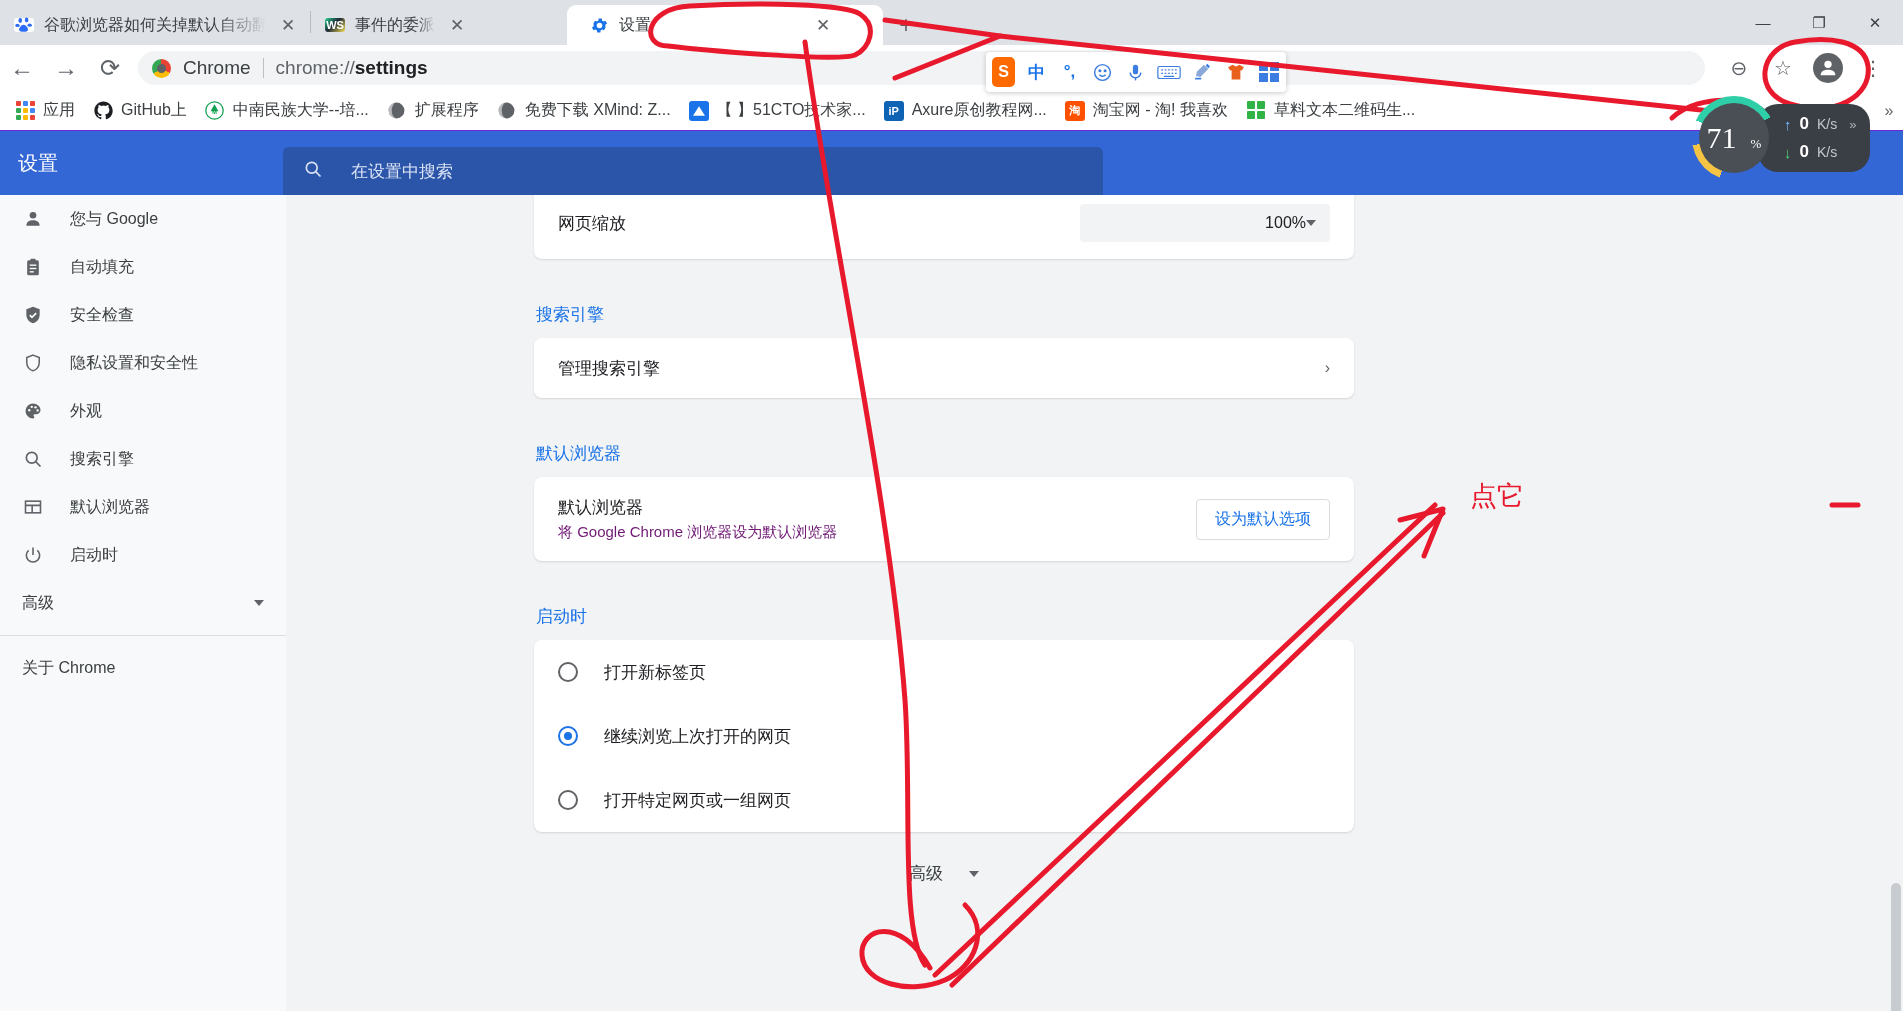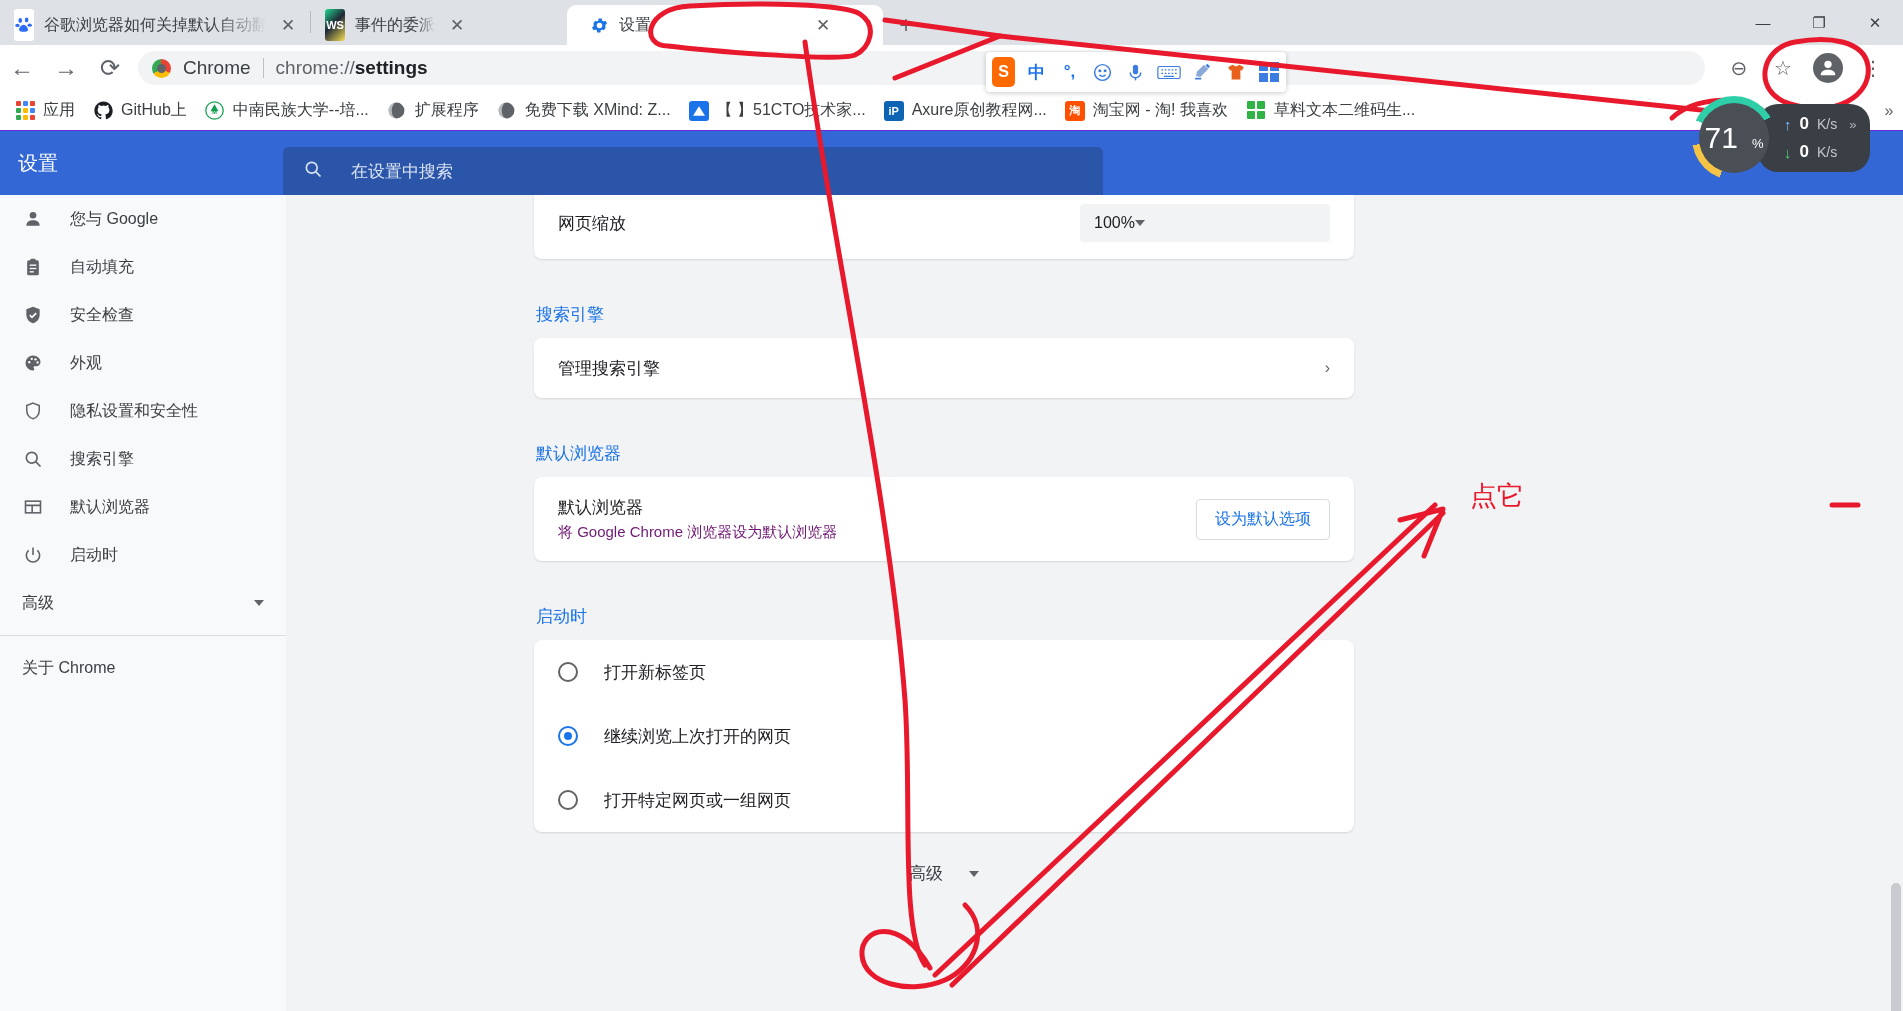--- a/index.html
+++ b/index.html
@@ -25,21 +25,21 @@
     border-radius: 9px 9px 0 0;
     font-size: 16px;
     color: #3c4043;
     gap: 10px;
     white-space: nowrap;
     overflow: hidden;
   }
   .tab.inactive { background: transparent; }
   .tab.active { background: #ffffff; }
   .tab-favicon {
-    width: 20px; height: 32px; flex: none;
+    width: 20px; height: 14px; flex: none;
     display: flex; align-items: center; justify-content: center;
     border-radius: 3px;
     font-size: 11px; font-weight: bold; color: #fff;
   }
   .fav-baidu { background: #ffffff; }
   .fav-ws { background: linear-gradient(135deg,#22d88f 0%,#1f2937 45%,#f5e050 100%); }
   .tab-title {
     font-size: 16px; color: #3c4043;
     max-width: 230px; overflow: hidden; text-overflow: clip;
     -webkit-mask-image: linear-gradient(to right, #000 78%, transparent 100%);
@@ -137,21 +137,21 @@
   .card { background:#fff; border-radius:8px; box-shadow:0 1px 2px rgba(60,64,67,.16); margin-bottom: 44px; }
   .card.top-cut { border-radius:0 0 8px 8px; margin-top: -8px; }
   .row { display:flex; align-items:center; justify-content:space-between; padding: 0 24px; min-height:62px; }
   .row + .row { border-top:1px solid #e8eaed; }
   .row-label { font-size:17px; color:#202124; }
   .row-sub { font-size:15px; color:#701a75; margin-top:4px;}
   .sec-title { font-size:17px; color:#1a73e8; margin: 0 0 12px 2px; }
   .link { color:#1a73e8; }
   .select {
     width: 250px; height:38px; background:#f1f3f4; border-radius:4px;
-    display:flex; align-items:center; justify-content:flex-start; padding: 0 14px;
+    display:flex; align-items:center; justify-content:flex-end; padding: 0 14px;
     font-size:16px; color:#202124;
   }
   .caret { border-left:5px solid transparent; border-right:5px solid transparent; border-top:6px solid #5f6368;}
   .chev { color:#5f6368; font-size:16px;}
   .btn-outline {
     border:1px solid #dadce0; border-radius:4px; padding: 9px 18px;
     color:#1a73e8; font-size:16px; background:#fff;
   }
   .radio-row { display:flex; align-items:center; gap:26px; padding: 0 24px; height:64px;}
   .radio { width:20px; height:20px; border-radius:50%; border:2px solid #5f6368; flex:none;}
@@ -179,21 +179,21 @@
   .ring {
     width:84px; height:84px; border-radius:50%;
     background:
       conic-gradient(from 200deg, #f6c444 0deg 60deg, rgba(0,0,0,0) 60deg 95deg, #2ecfa8 95deg 220deg, rgba(0,0,0,0) 220deg 360deg);
     display:flex; align-items:center; justify-content:center;
     position:relative; z-index:2;
   }
   .ring-inner {
     width:70px; height:70px; border-radius:50%; background:#4a4f56;
     display:flex; align-items:baseline; justify-content:center;
-    color:#fff; gap:14px;
+    color:#fff; gap:14px;font-family:Liberation Serif, serif;
   }
   .ring-num { font-size:30px; font-weight:300; line-height:70px;}
   .ring-pct { font-size:13px; }
   .speed-panel {
     margin-left:-18px; background:#3a3f45; border-radius:20px;
     padding: 6px 14px 6px 26px; color:#fff; position:relative; z-index:1;
   }
   .speed-line { display:flex; align-items:center; gap:8px; font-size:15px; height:28px;}
   .arrow-up { color:#7ab8ff; }
   .arrow-dn { color:#4fd07a; }
@@ -405,37 +405,37 @@
         <span class="ico">
             <svg width="20" height="20" viewBox="0 0 24 24" fill="#5f6368">
               <path d="M12 2l8 3.2v6.3c0 5-3.4 9.5-8 10.5-4.6-1-8-5.5-8-10.5V5.2z"></path>
               <path d="M8.2 12.2l2.6 2.6 5-5" stroke="#fff" stroke-width="2" fill="none"></path>
             </svg>
           </span>
         <span>安全检查</span>
       </div>
       <div class="side-item">
         <span class="ico">
+            <svg width="20" height="20" viewBox="0 0 24 24" fill="none" stroke="#5f6368" stroke-width="1.8">
+              <path d="M12 2.5l7.5 3v6c0 4.7-3.2 8.9-7.5 9.9C7.7 20.4 4.5 16.2 4.5 11.5v-6z"></path>
+            </svg>
+          </span>
+        <span>隐私设置和安全性</span>
+      </div>
+      <div class="side-item">
+        <span class="ico">
             <svg width="20" height="20" viewBox="0 0 24 24" fill="#5f6368">
               <path d="M12 3a9 9 0 1 0 0 18c1 0 1.6-.7 1.6-1.5 0-.4-.2-.8-.5-1.1-.2-.3-.4-.6-.4-1 0-.8.7-1.5 1.5-1.5H16a5 5 0 0 0 5-5c0-4.4-4-8-9-8z"></path>
               <circle cx="7.5" cy="11" r="1.4" fill="#fff"></circle>
               <circle cx="10.5" cy="7" r="1.4" fill="#fff"></circle>
               <circle cx="15" cy="7.6" r="1.4" fill="#fff"></circle>
               <circle cx="17.5" cy="11.4" r="1.4" fill="#fff"></circle>
             </svg>
           </span>
         <span>外观</span>
-      </div>
-      <div class="side-item">
-        <span class="ico">
-            <svg width="20" height="20" viewBox="0 0 24 24" fill="none" stroke="#5f6368" stroke-width="1.8">
-              <path d="M12 2.5l7.5 3v6c0 4.7-3.2 8.9-7.5 9.9C7.7 20.4 4.5 16.2 4.5 11.5v-6z"></path>
-            </svg>
-          </span>
-        <span>隐私设置和安全性</span>
       </div>
       <div class="side-item">
         <span class="ico">
             <svg width="20" height="20" viewBox="0 0 24 24" fill="none" stroke="#5f6368" stroke-width="2">
               <circle cx="10.5" cy="10.5" r="6.5"></circle>
               <path d="M15.5 15.5L21 21"></path>
             </svg>
           </span>
         <span>搜索引擎</span>
       </div>

